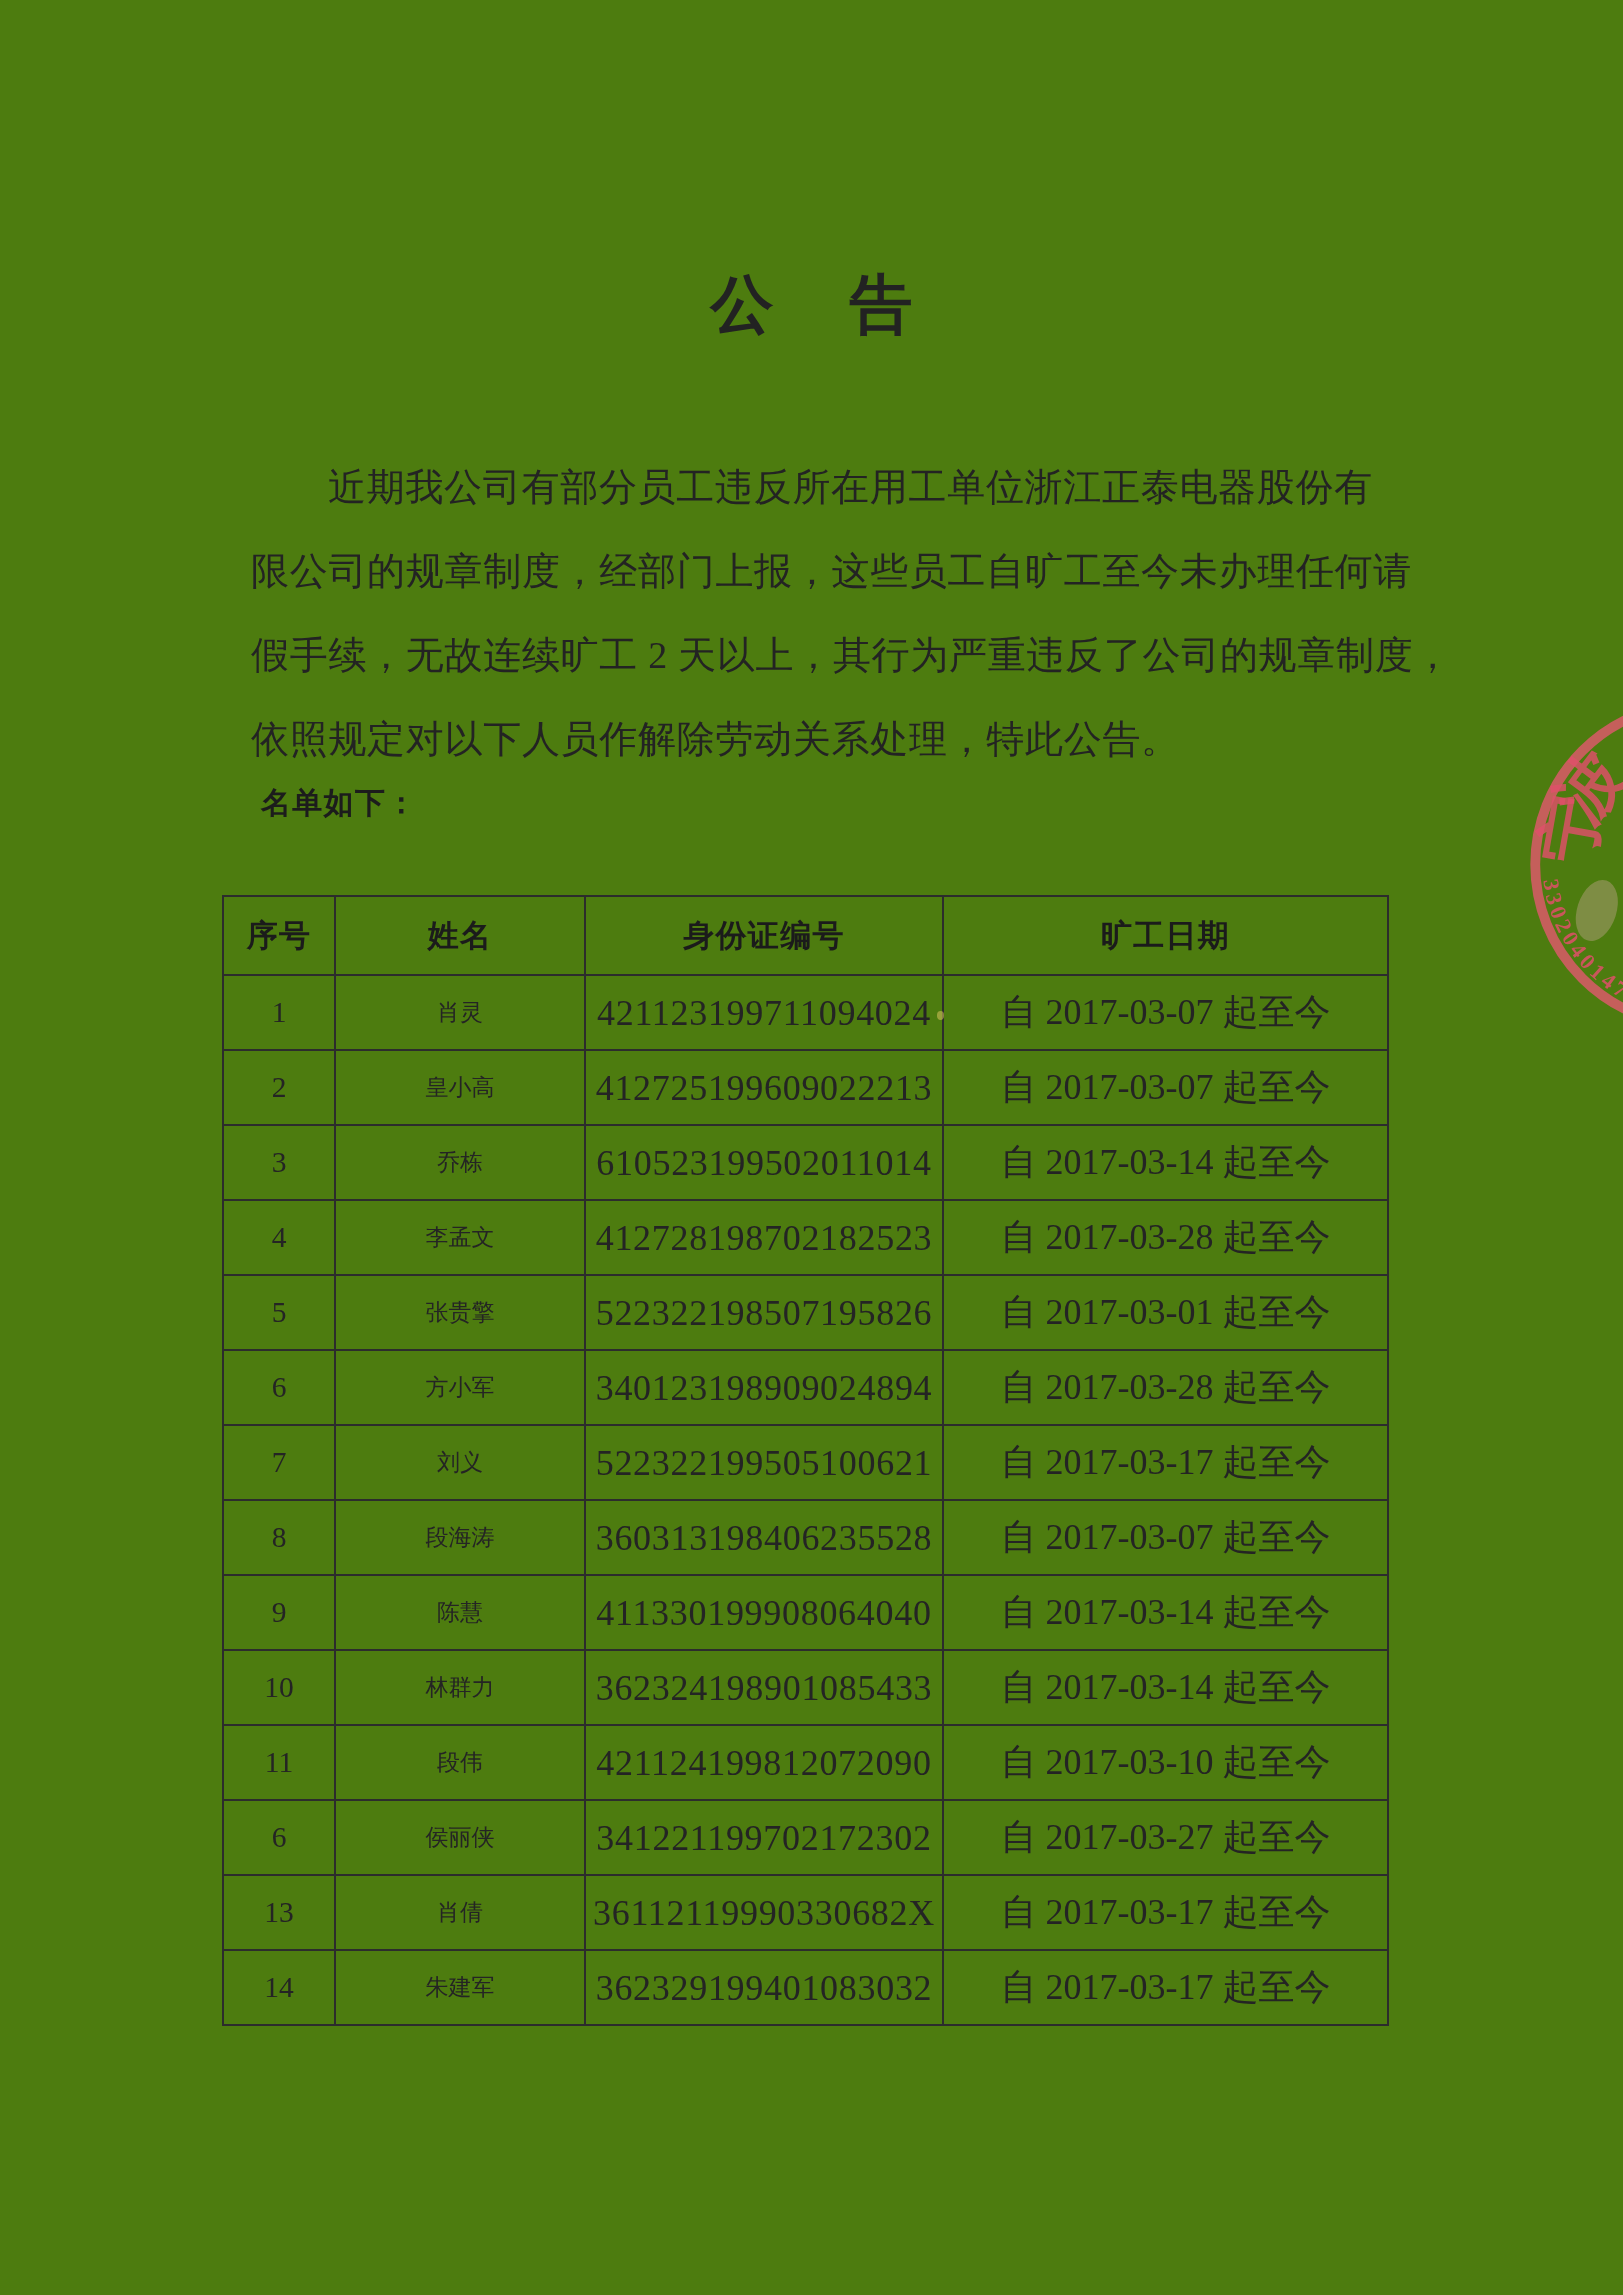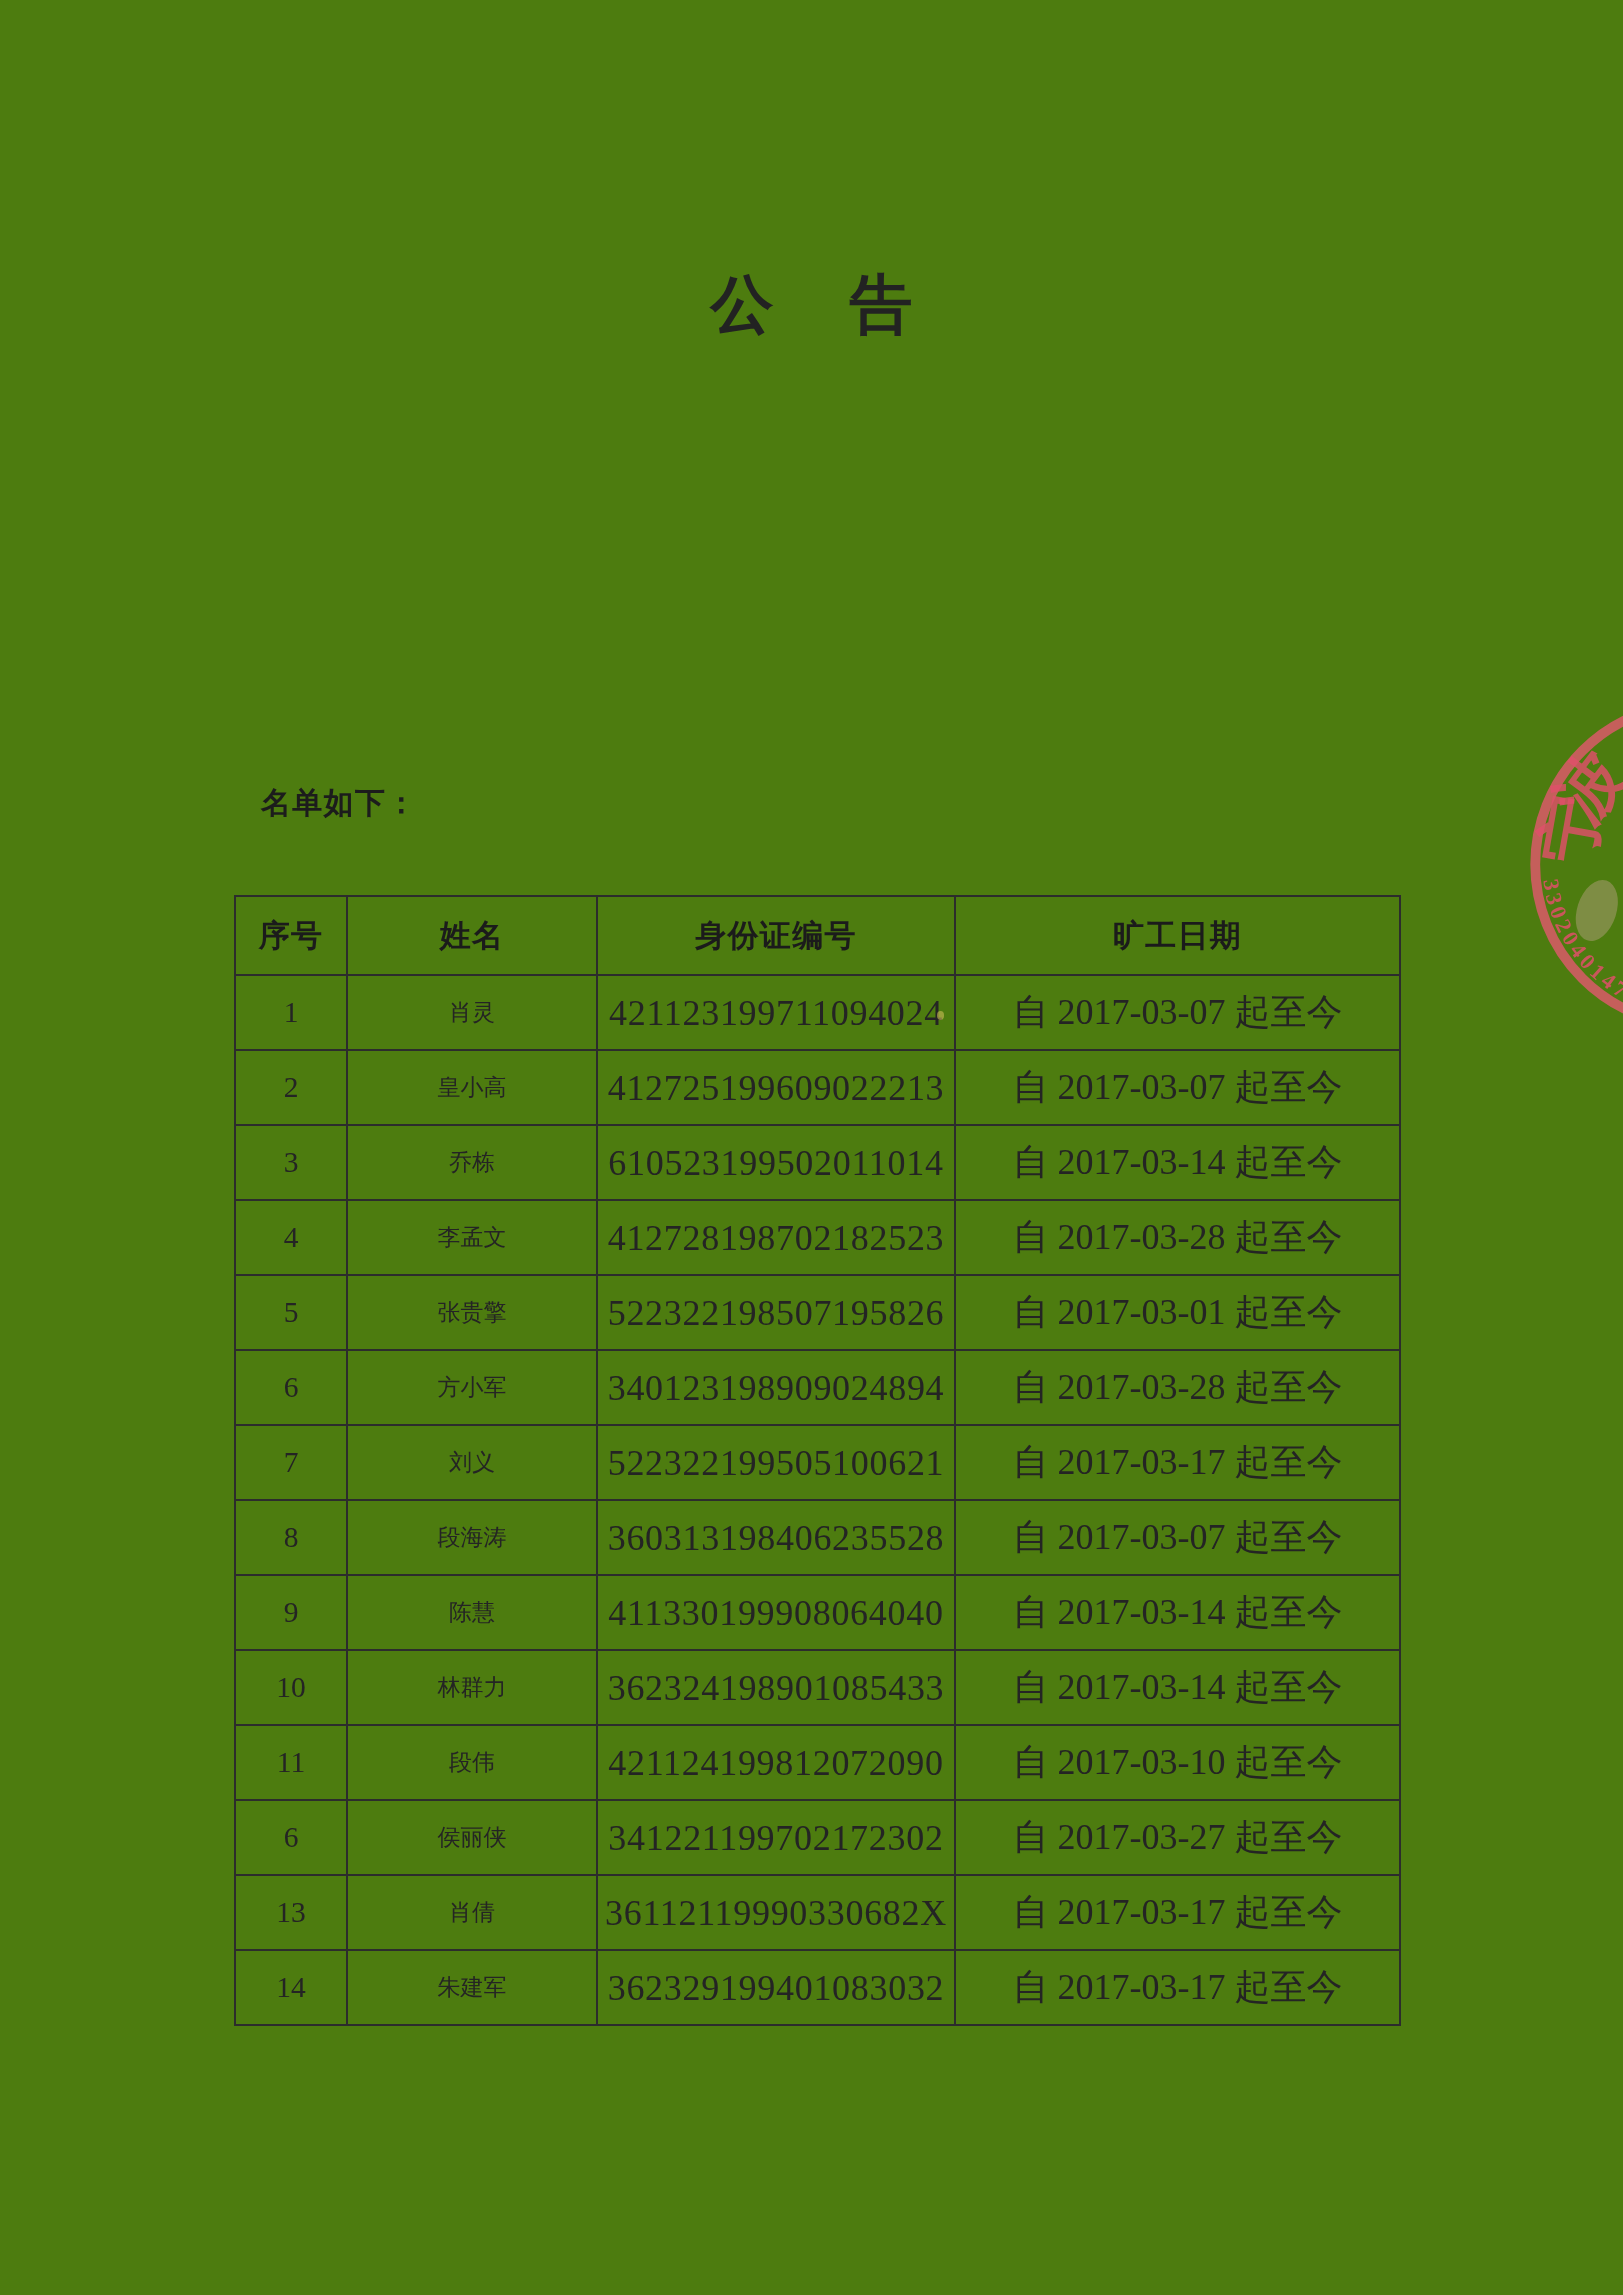--- a/index.html
+++ b/index.html
@@ -25,21 +25,21 @@
   .para .pline { height:84px; line-height:84px; white-space:nowrap; letter-spacing:0.7px; }
   .para .pline.indent { text-indent:77px; }
 
   .list-label {
     position:absolute; left:261px; top:785px;
     font-size:30px; font-weight:bold; line-height:35px;
     color:#1c1c1c; letter-spacing:1.3px;
   }
 
   table.roster {
-    position:absolute; left:234px; top:895px;
+    position:absolute; left:222px; top:895px;
     width:1165px;
     border-collapse:collapse;
     table-layout:fixed;
     padding-left:44px;
   }
   table.roster col.c1 { width:112px; }
   table.roster col.c2 { width:250px; }
   table.roster col.c3 { width:358px; }
   table.roster col.c4 { width:445px; }
   table.roster th, table.roster td {
@@ -71,20 +71,26 @@
     background:#d6c25e; opacity:0.55; filter:blur(0.7px);
   }
 </style>
 </head>
 <body>
 
 <div class="page">
 
   <div class="doc-title">公 告</div>
 
+  <div class="para">
+    <div class="pline indent">近期我公司有部分员工违反所在用工单位浙江正泰电器股份有</div>
+    <div class="pline">限公司的规章制度，经部门上报，这些员工自旷工至今未办理任何请</div>
+    <div class="pline">假手续，无故连续旷工 2 天以上，其行为严重违反了公司的规章制度，</div>
+    <div class="pline">依照规定对以下人员作解除劳动关系处理，特此公告。</div>
+  </div>
 
   <div class="list-label">名单如下：</div>
 
   <table class="roster">
     <colgroup>
         <col class="c1">
         <col class="c2">
         <col class="c3">
         <col class="c4">
       </colgroup>

